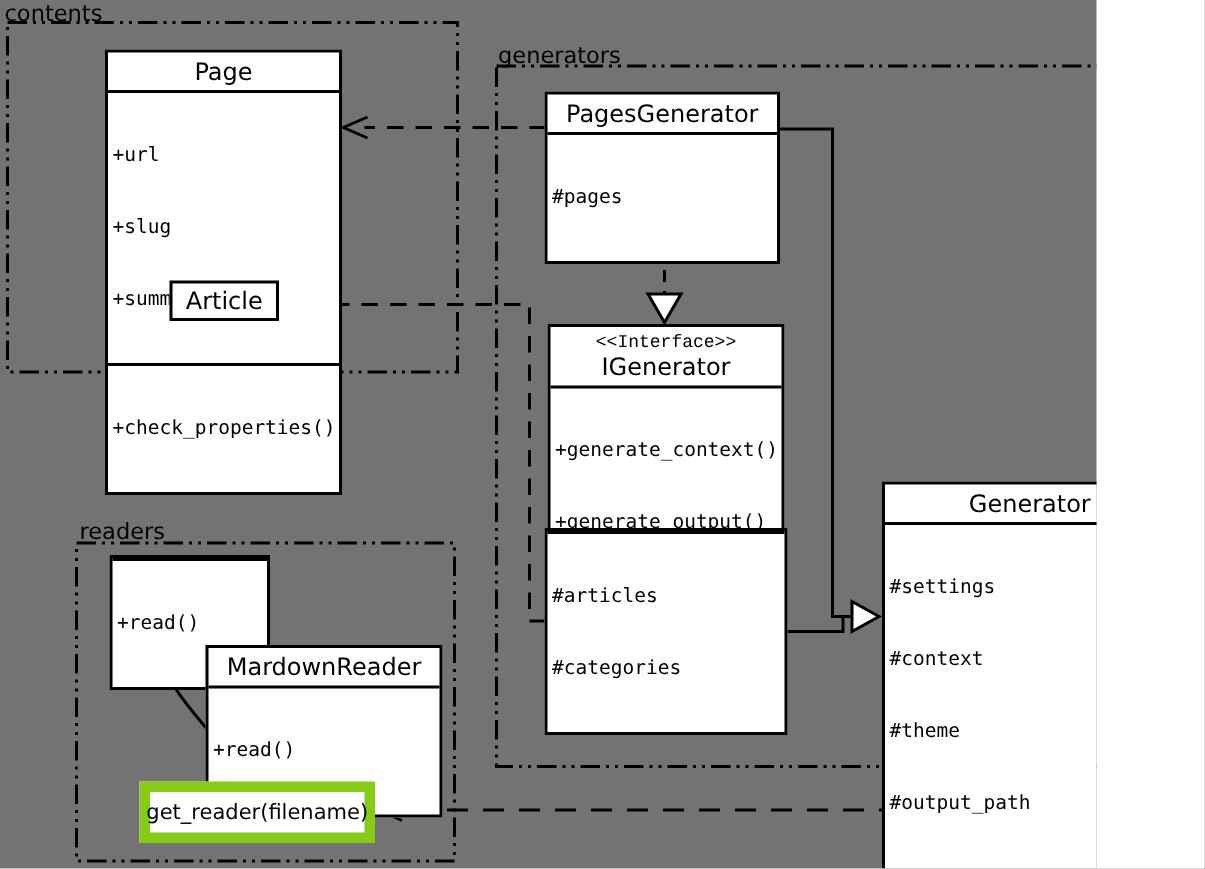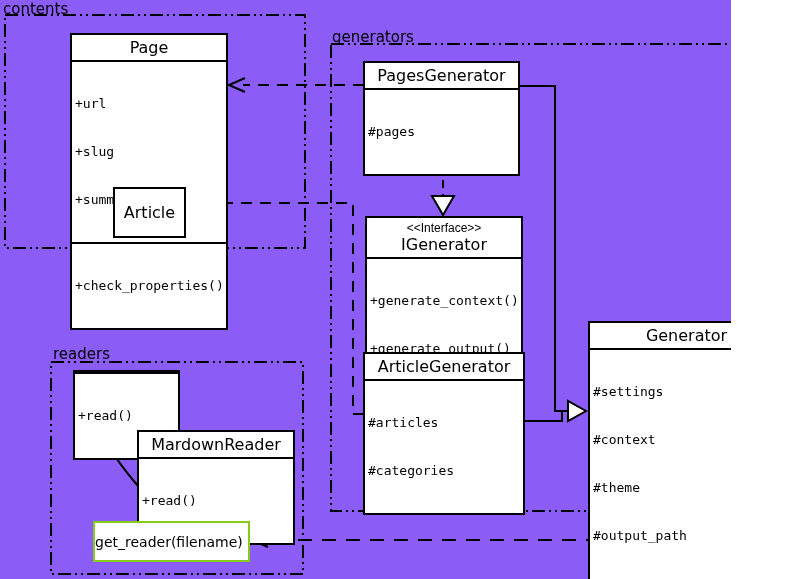--- a/index.html
+++ b/index.html
@@ -1,46 +1,46 @@
 <!DOCTYPE html>
 <html><head>
 <meta charset="utf-8">
 <style>
   html,body{margin:0;padding:0;background:#fff;}
   *{box-sizing:border-box;}
   .canvas{
-    position:relative;width:731px;height:579px;background:#8b5cf6;
+    position:relative;width:731px;height:579px;background:#737373;
     font-family:"DejaVu Sans",sans-serif;color:#000;overflow:hidden;
   }
   .layer{position:absolute;left:0;top:0;}
   .pkg-label{
     position:absolute;font-size:15px;line-height:16px;color:#000;
     white-space:nowrap;z-index:2;
   }
   .cls-box{
     position:absolute;background:#fff;border:2px solid #000;z-index:2;
   }
   .cls-title{
     font-weight:normal;font-size:16px;line-height:19px;text-align:center;
     padding:3px 5px;white-space:nowrap;
   }
   .cls-stereotype{
-    font-family:Liberation Sans, sans-serif;font-weight:normal;
+    font-family:Liberation Mono, monospace;font-weight:normal;
     font-size:12px;line-height:14px;text-align:center;white-space:nowrap;
     padding-top:3px;
   }
   .cls-title-noline{padding-top:1px;}
   .cls-members{
     border-top:2px solid #000000;
     font-family:"DejaVu Sans Mono",monospace;font-size:13px;line-height:16px;
     padding:2px 3px;white-space:pre;
   }
   .fn-box{
-    position:absolute;background:#fff;border:2px solid #84cc16;z-index:2;
-    display:flex;align-items:center;
+    position:absolute;background:#fff;border:7px solid #84cc16;z-index:2;
+    display:flex;align-items:center;justify-content:center;
     font-size:14px;white-space:nowrap;
   }
 </style>
 </head>
 <body>
 
 <div class="canvas">
 
   <svg class="layer" width="803" height="579" viewBox="0 0 803 579">
 
@@ -111,41 +111,40 @@
       <div>+url</div>
       <div>+slug</div>
       <div>+summary</div>
     </div>
     <div class="cls-members">
       <div>+check_properties()</div>
     </div>
   </div>
 
   <div class="cls-box" style="left:113px;top:187px;width:73px">
-    <div class="cls-title cls-title-noline" style="padding:14px 4px">Article</div>
+    <div class="cls-title cls-title-noline" style="padding:2px 4px">Article</div>
   </div>
 
   <div class="cls-box" style="left:363px;top:61px;width:157px">
     <div class="cls-title">PagesGenerator</div>
     <div class="cls-members">
       <div>#pages</div>
     </div>
   </div>
 
   <div class="cls-box" style="left:365px;top:216px;width:158px">
     <div class="cls-stereotype">&lt;&lt;Interface&gt;&gt;</div>
     <div class="cls-title" style="padding-top:0">IGenerator</div>
     <div class="cls-members">
       <div>+generate_context()</div>
       <div>+generate_output()</div>
     </div>
   </div>
 
   <div class="cls-box" style="left:363px;top:352px;width:162px">
-    <div class="cls-title">ArticleGenerator</div>
     <div class="cls-members">
       <div>#articles</div>
       <div>#categories</div>
     </div>
 
   </div>
 
   <div class="cls-box" style="left:588px;top:321px;width:197px">
     <div class="cls-title">Generator</div>
     <div class="cls-members">

